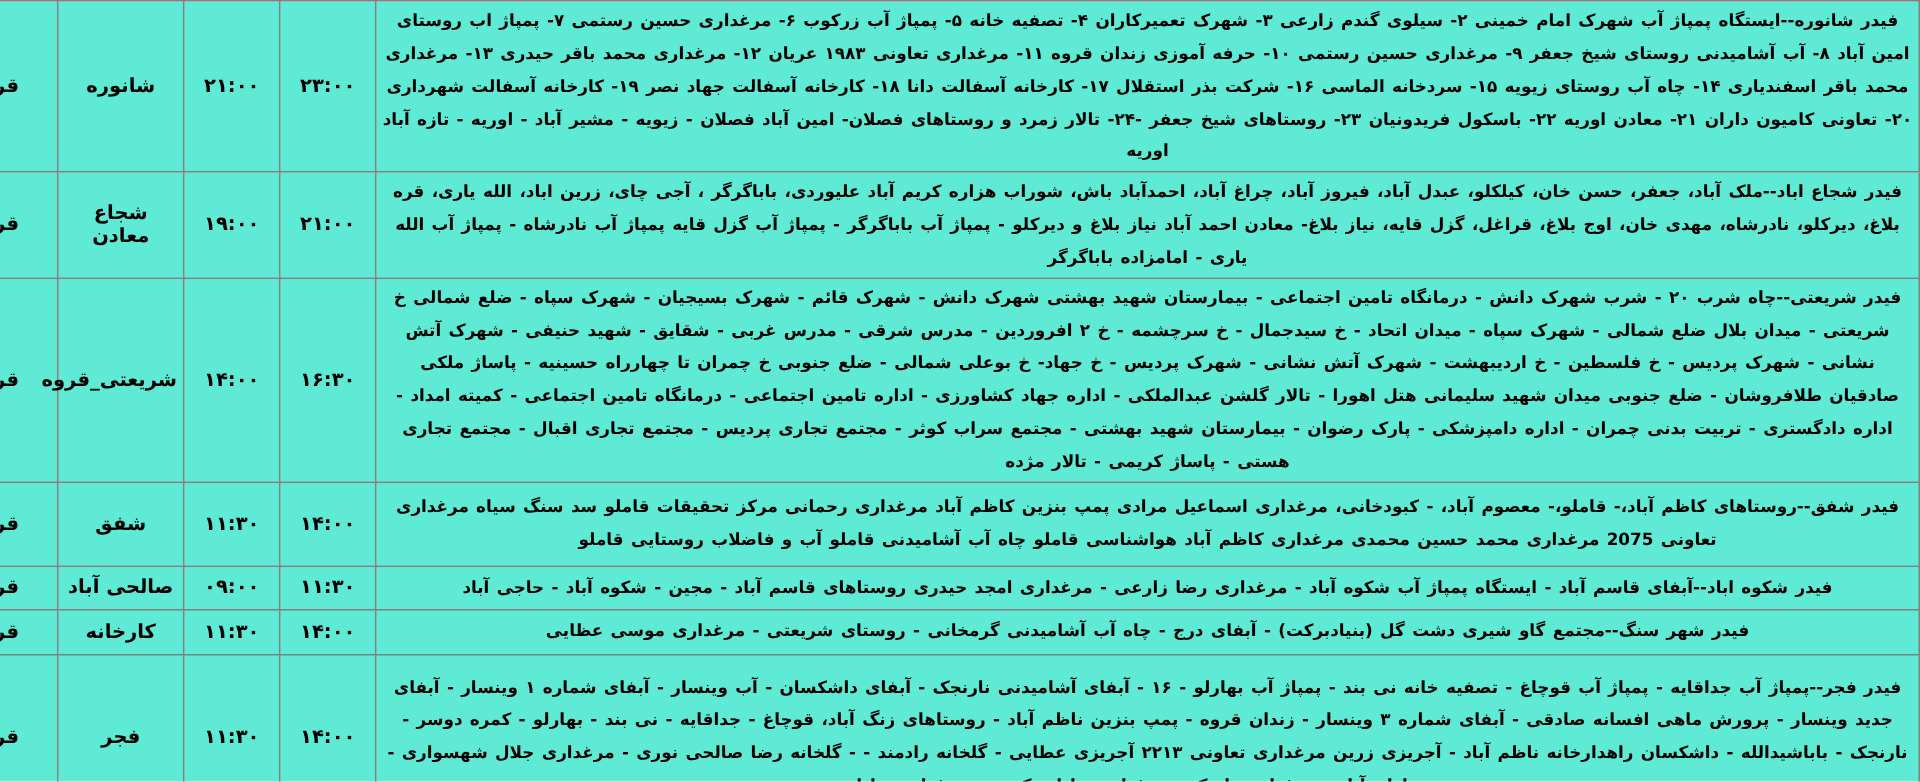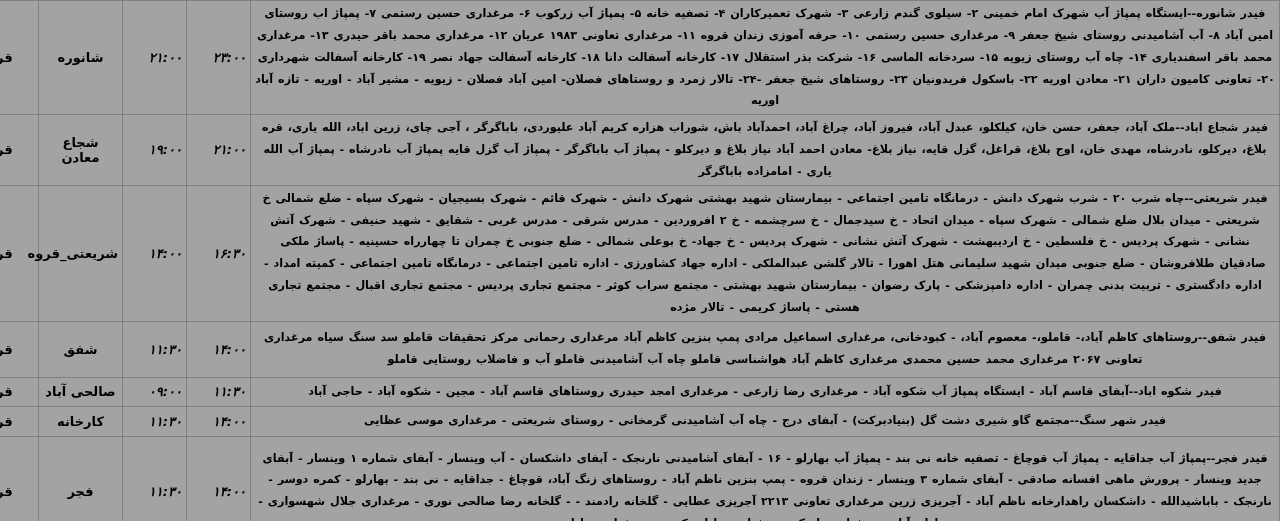--- a/index.html
+++ b/index.html
@@ -19,39 +19,38 @@
     width: 1280px;
     height: 521px;
     border-collapse: collapse;
     table-layout: fixed;
     direction: rtl;
   }
   #outage-table td {
     border: 1px solid #808080;
     padding: 2px 4px;
     vertical-align: middle;
-    background: #a3a3a3;
+    background: #5eead4;
     font-weight: bold;
     color: #000000;
   }
   td.detail-cell {
     width: 1020px;
     text-align: center;
     font-size: 11.2px;
     line-height: 1.95;
     letter-spacing: 0.1px;
     padding: 3px 6px;
     word-spacing: 1px;
   }
   td.time-cell {
     width: 55px;
-    text-align: right;
+    text-align: center;
     font-size: 13px;
     letter-spacing: 0.3px;
-    font-style: italic;
   }
   td.feeder-cell {
     width: 75px;
     text-align: center;
     font-size: 13px;
     margin-top: 44px;
   }
   td.region-cell {
     width: 75px;
     text-align: center;
@@ -89,21 +88,21 @@
 
     <tr style="height:125px;">
       <td class="detail-cell">فیدر شریعتی--چاه شرب ۲۰ - شرب شهرک دانش - درمانگاه تامین اجتماعی - بیمارستان شهید بهشتی  شهرک دانش - شهرک قائم - شهرک بسیجیان - شهرک سپاه - ضلع شمالی خ شریعتی - میدان بلال ضلع شمالی - شهرک سپاه - میدان اتحاد - خ سیدجمال - خ سرچشمه - خ ۲ افروردین - مدرس شرقی - مدرس غربی - شقایق - شهید حنیفی - شهرک آتش نشانی - شهرک پردیس - خ فلسطین - خ اردیبهشت - شهرک آتش نشانی - شهرک پردیس - خ جهاد- خ بوعلی شمالی - ضلع جنوبی خ چمران تا چهارراه حسینیه - پاساژ ملکی صادقیان طلافروشان - ضلع جنوبی میدان شهید سلیمانی هتل اهورا - تالار گلشن عبدالملکی - اداره جهاد کشاورزی - اداره تامین اجتماعی - درمانگاه تامین اجتماعی - کمیته امداد - اداره دادگستری - تربیت بدنی چمران - اداره دامپزشکی - پارک رضوان - بیمارستان شهید بهشتی - مجتمع سراب کوثر - مجتمع تجاری پردیس - مجتمع تجاری اقبال - مجتمع تجاری هستی - پاساژ کریمی - تالار مژده</td>
       <td class="time-cell">۱۶:۳۰</td>
       <td class="time-cell">۱۴:۰۰</td>
       <td class="feeder-cell">شریعتی_قروه</td>
       <td class="region-cell">قروه</td>
     </tr>
 
     <tr style="height:56px;">
-      <td class="detail-cell">فیدر شفق--روستاهای کاظم آباد،- قاملو،- معصوم آباد، - کبودخانی، مرغداری اسماعیل مرادی  پمپ بنزین کاظم آباد      مرغداری رحمانی  مرکز تحقیقات قاملو      سد سنگ سیاه      مرغداری تعاونی ۲۰۶۷    مرغداری محمد حسین محمدی  مرغداری کاظم آباد    هواشناسی قاملو   چاه آب آشامیدنی قاملو     آب و فاضلاب روستایی قاملو</td>
+      <td class="detail-cell">فیدر شفق--روستاهای کاظم آباد،- قاملو،- معصوم آباد، - کبودخانی، مرغداری اسماعیل مرادی  پمپ بنزین کاظم آباد      مرغداری رحمانی  مرکز تحقیقات قاملو      سد سنگ سیاه      مرغداری تعاونی 2075    مرغداری محمد حسین محمدی  مرغداری کاظم آباد    هواشناسی قاملو   چاه آب آشامیدنی قاملو     آب و فاضلاب روستایی قاملو</td>
       <td class="time-cell">۱۴:۰۰</td>
       <td class="time-cell">۱۱:۳۰</td>
       <td class="feeder-cell">شفق</td>
       <td class="region-cell">قروه</td>
     </tr>
 
     <tr style="height:29px;">
       <td class="detail-cell">فیدر شکوه اباد--آبفای قاسم آباد - ایستگاه پمپاژ آب شکوه آباد  - مرغداری رضا زارعی - مرغداری امجد حیدری روستاهای قاسم آباد - مجین - شکوه آباد - حاجی آباد</td>
       <td class="time-cell">۱۱:۳۰</td>
       <td class="time-cell">۰۹:۰۰</td>

